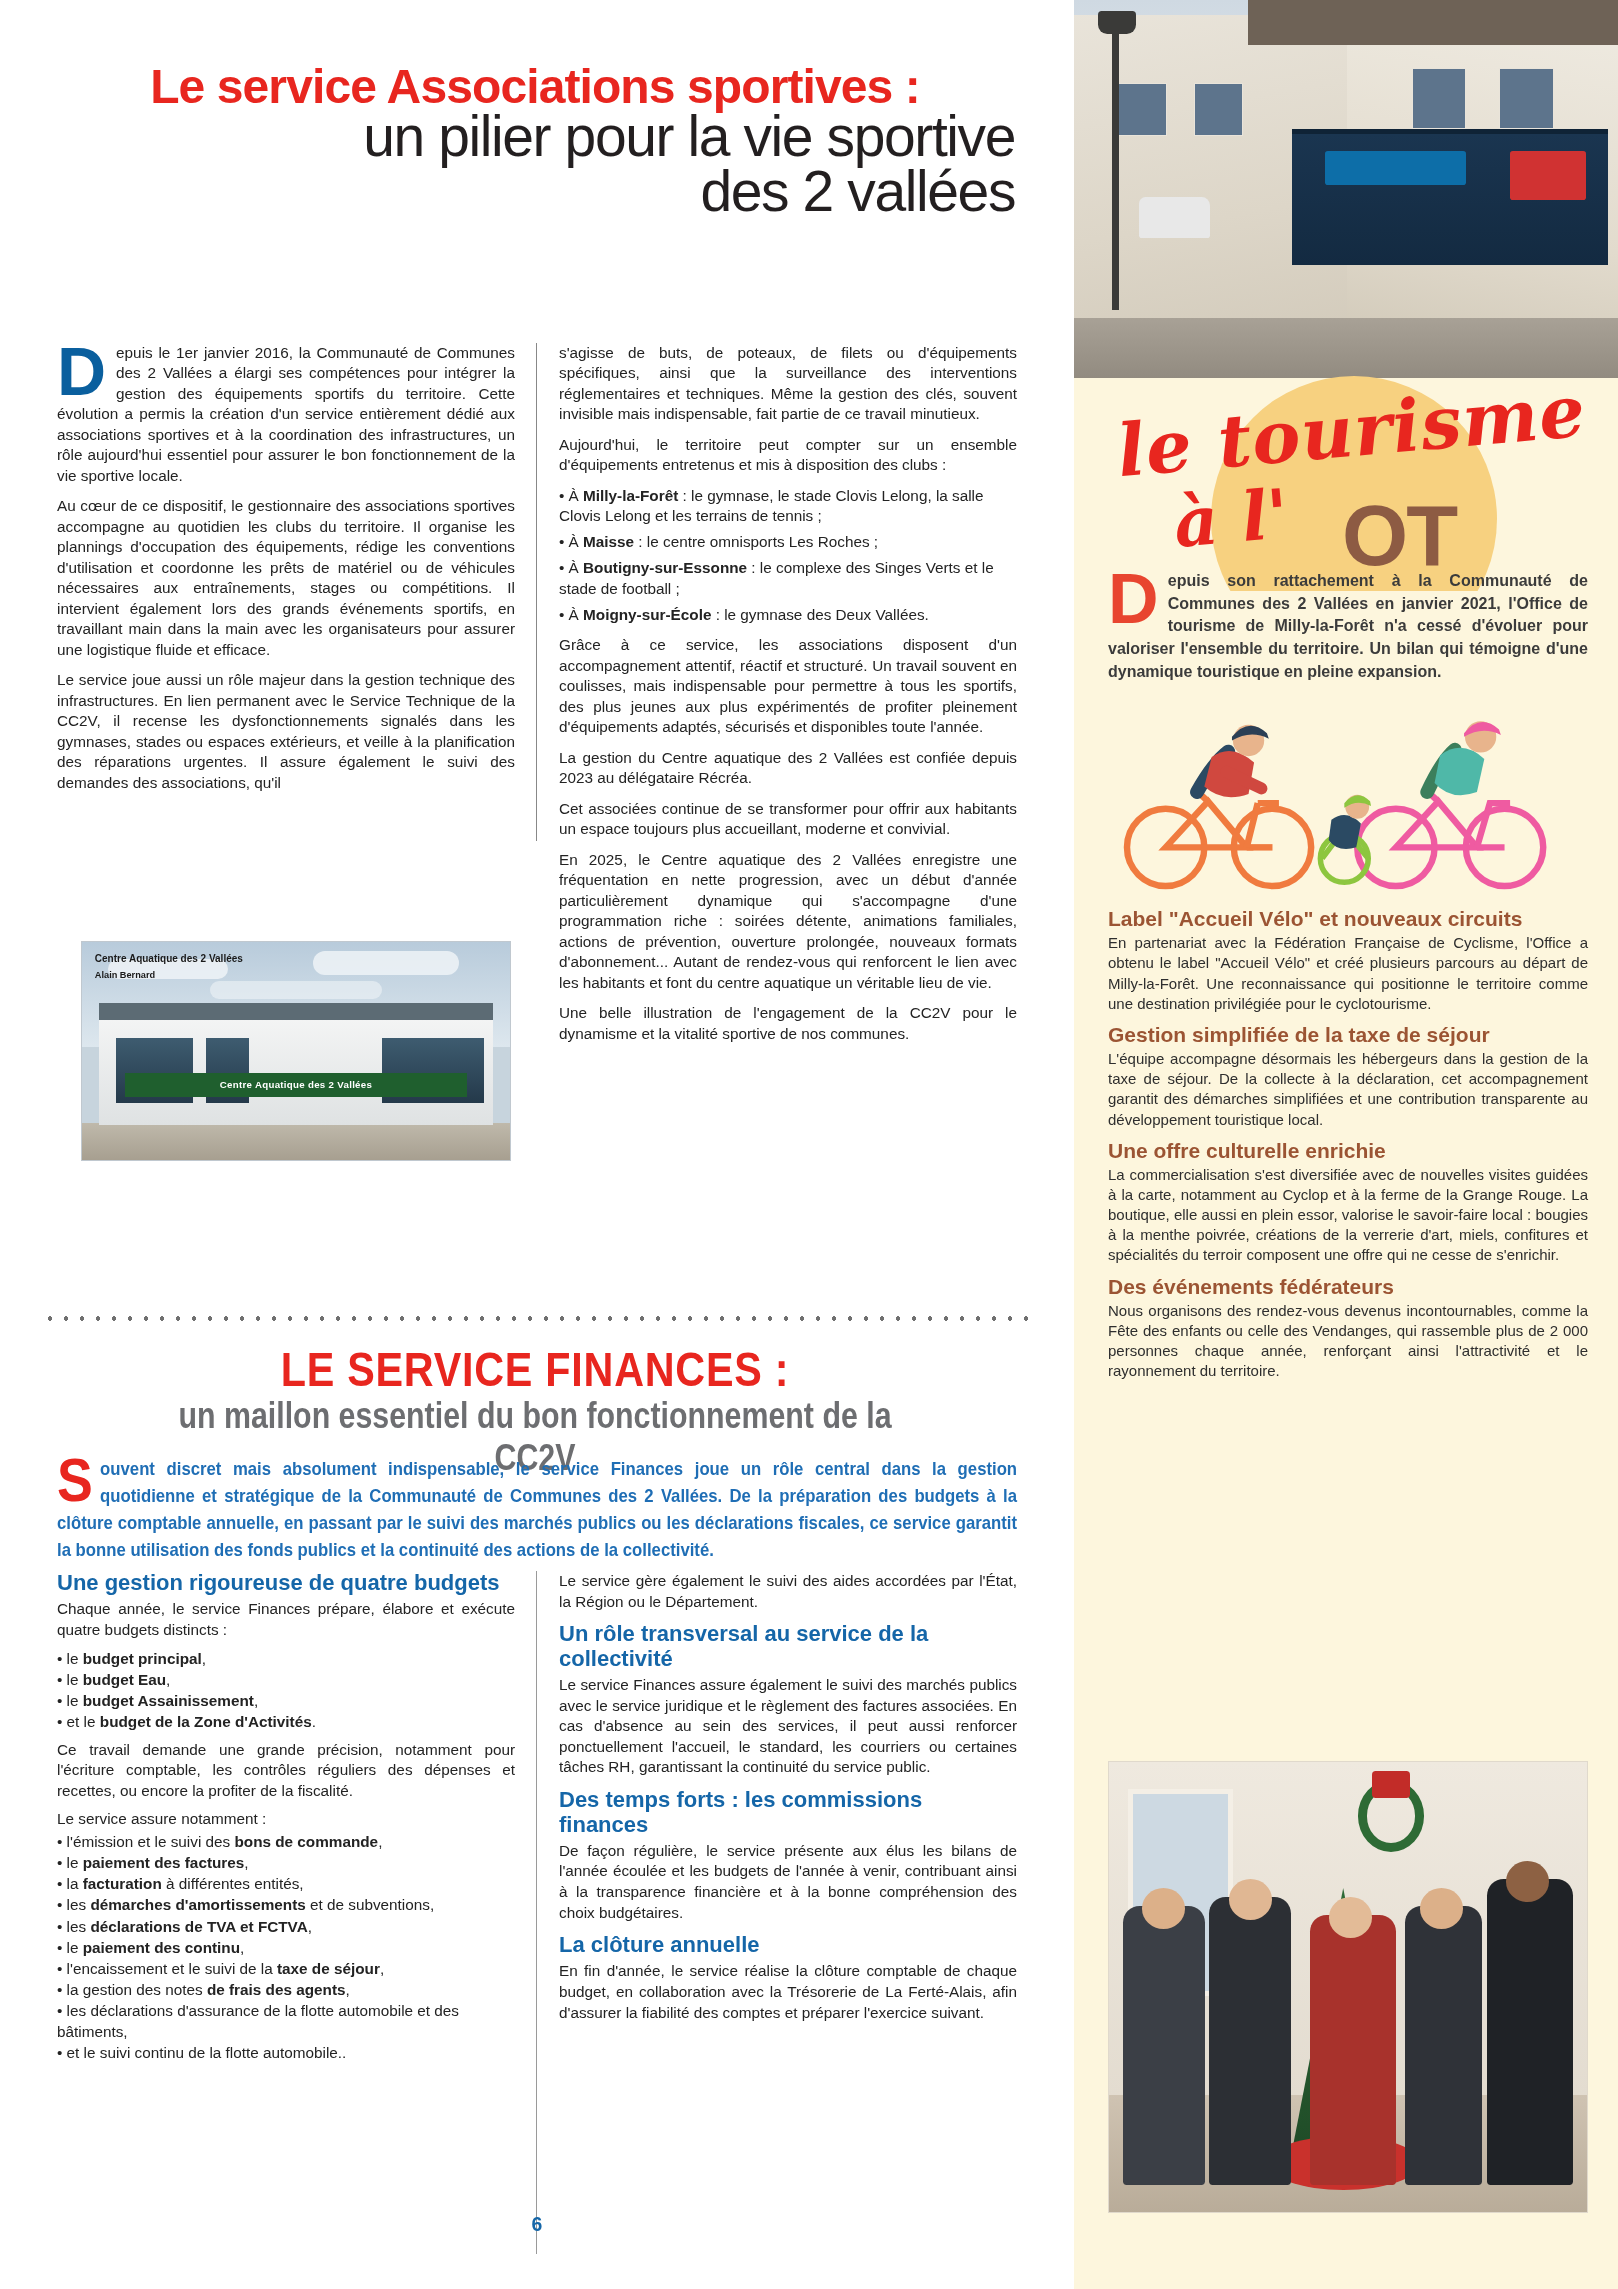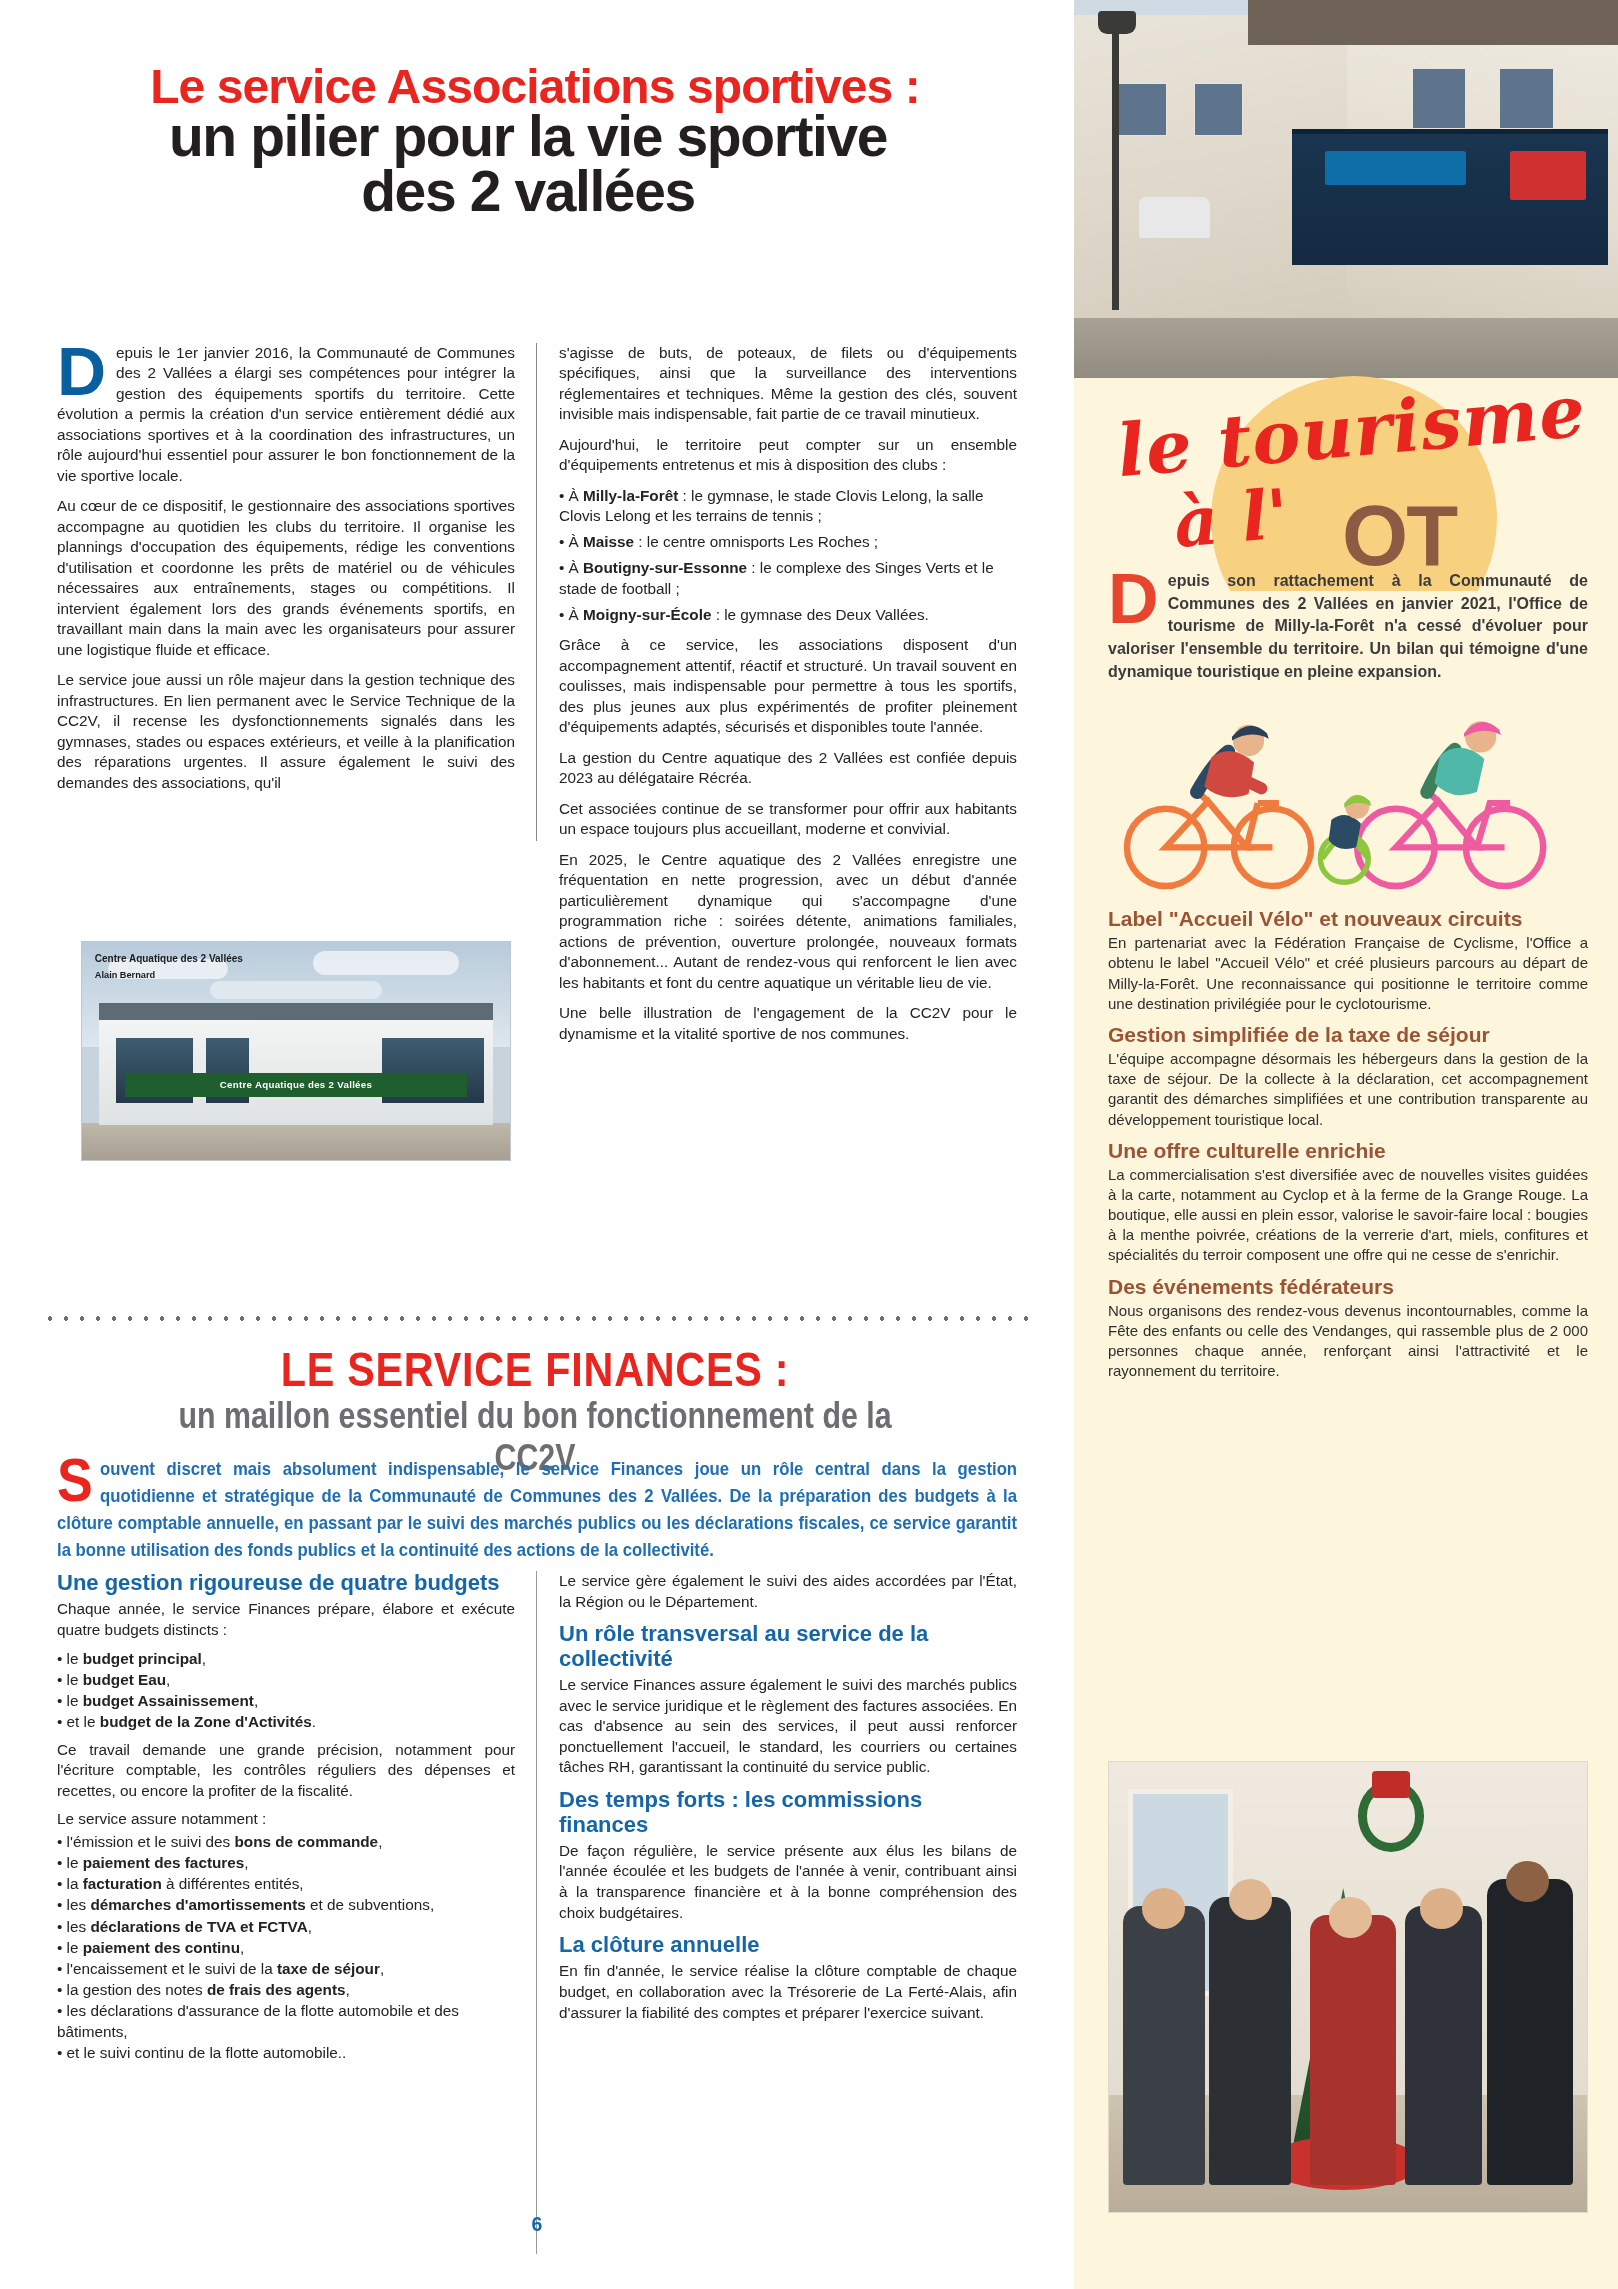--- a/index.html
+++ b/index.html
@@ -115,23 +115,23 @@
   .main { position:absolute; left:0; top:0; width:1074px; height:2290px; }
 
   .title-red {
     position:absolute; left:55px; top:63px; width:960px;
     text-align:center; color:#e8261f;
     font-size:48px; font-weight:900; letter-spacing:-0.9px;
     font-family:"Liberation Sans", sans-serif;
     line-height:1.0;
   }
   .title-black {
-    position:absolute; left:48px; top:109px; width:960px;
-    text-align:center; color:#231f20;
-    font-size:57px; font-weight:700; letter-spacing:-1.4px;
+    position:absolute; left:55px; top:109px; width:960px;
+    text-align:right; color:#231f20;
+    font-size:57px; font-weight:400; letter-spacing:-1.4px;
     line-height:0.96;
   }
 
   .cols-top { position:absolute; left:57px; top:343px; width:960px; height:923px; }
   .col { position:absolute; top:0; width:458px; }
   .colA { left:0; }
   .colB { left:502px; }
   .col-divider {
     position:absolute; left:479px; top:0; width:0.9px; height:498px;
     background:#888;

